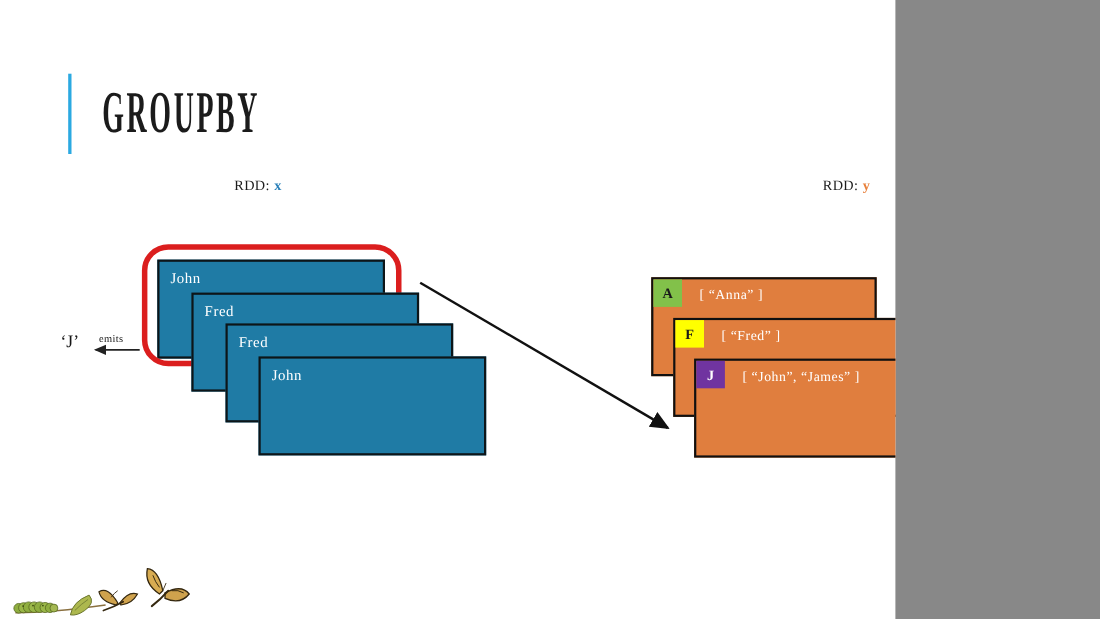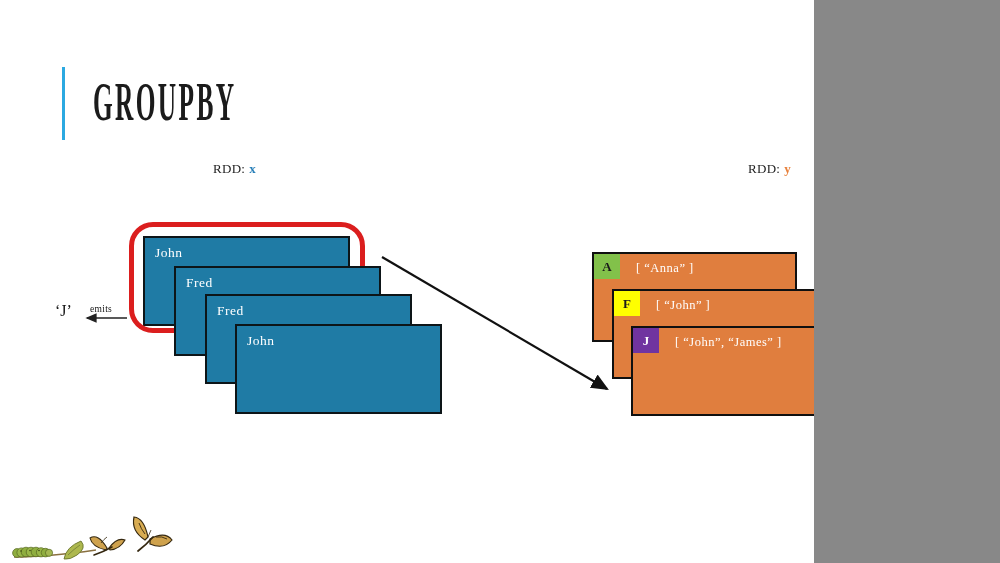--- a/index.html
+++ b/index.html
@@ -79,21 +79,21 @@
 
   <div class="emits-key">‘J’</div>
   <div class="emits-label">emits</div>
 
   <div class="ocard oc0">
     <div class="okey">A</div>
     <div class="oval">[ “Anna” ]</div>
   </div>
   <div class="ocard oc1">
     <div class="okey">F</div>
-    <div class="oval">[ “John” ]</div>
+    <div class="oval">[ “Fred” ]</div>
   </div>
   <div class="ocard oc2">
     <div class="okey">J</div>
     <div class="oval">[ “John”, “James” ]</div>
   </div>
 
   <svg class="overlay" viewBox="0 0 1000 563">
     <defs>
       <marker id="ah-big" markerWidth="9" markerHeight="8" refX="7" refY="3.5" orient="auto">
         <path d="M0,0 L8,3.5 L0,7 Z" fill="#111"></path>

